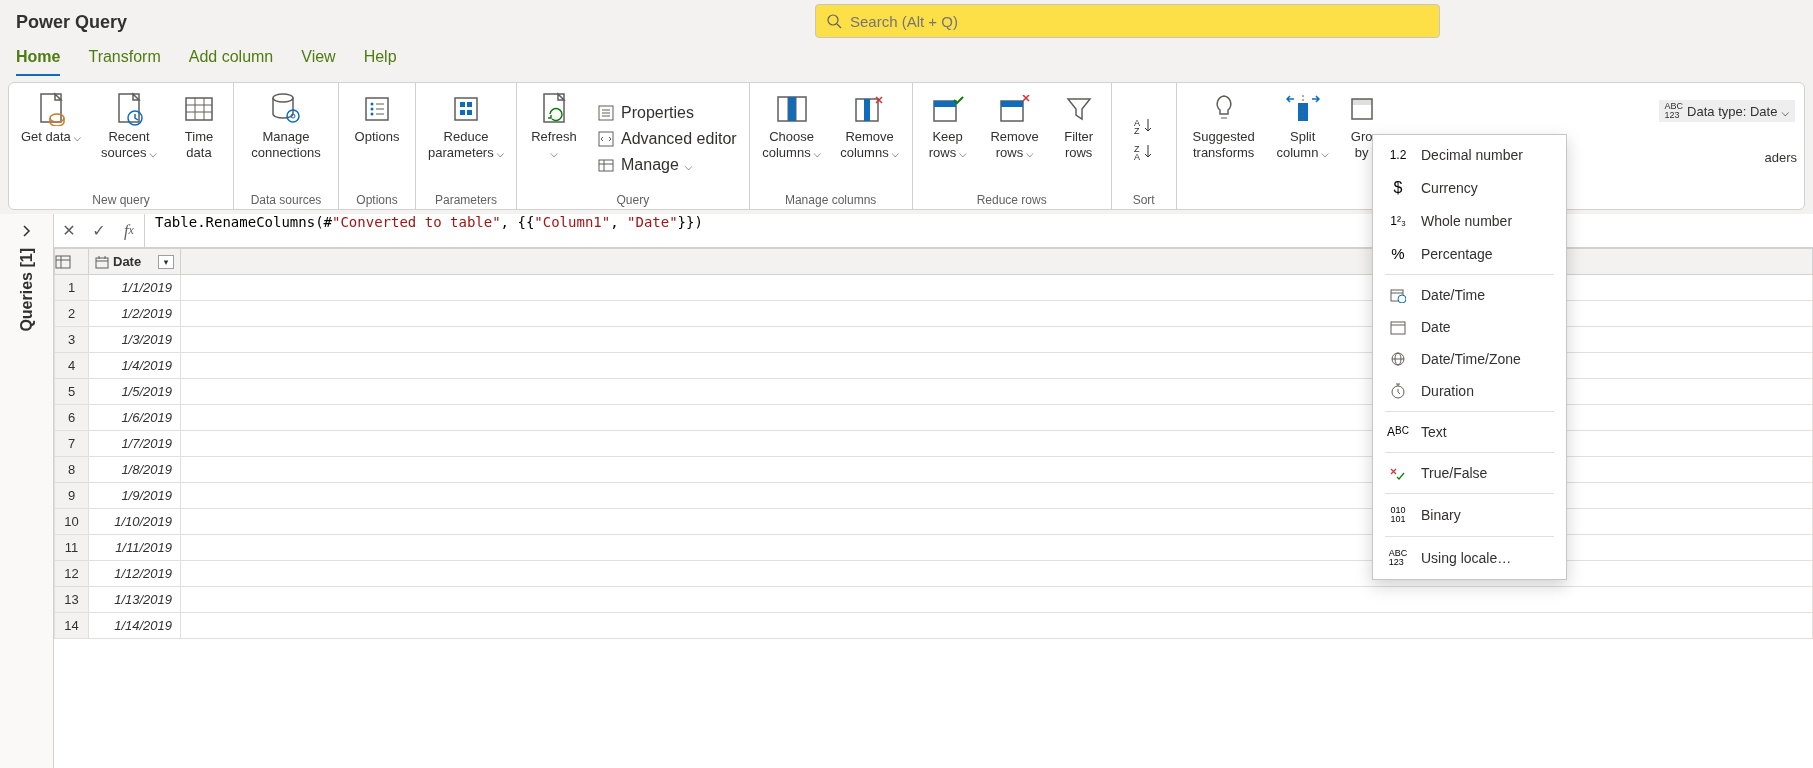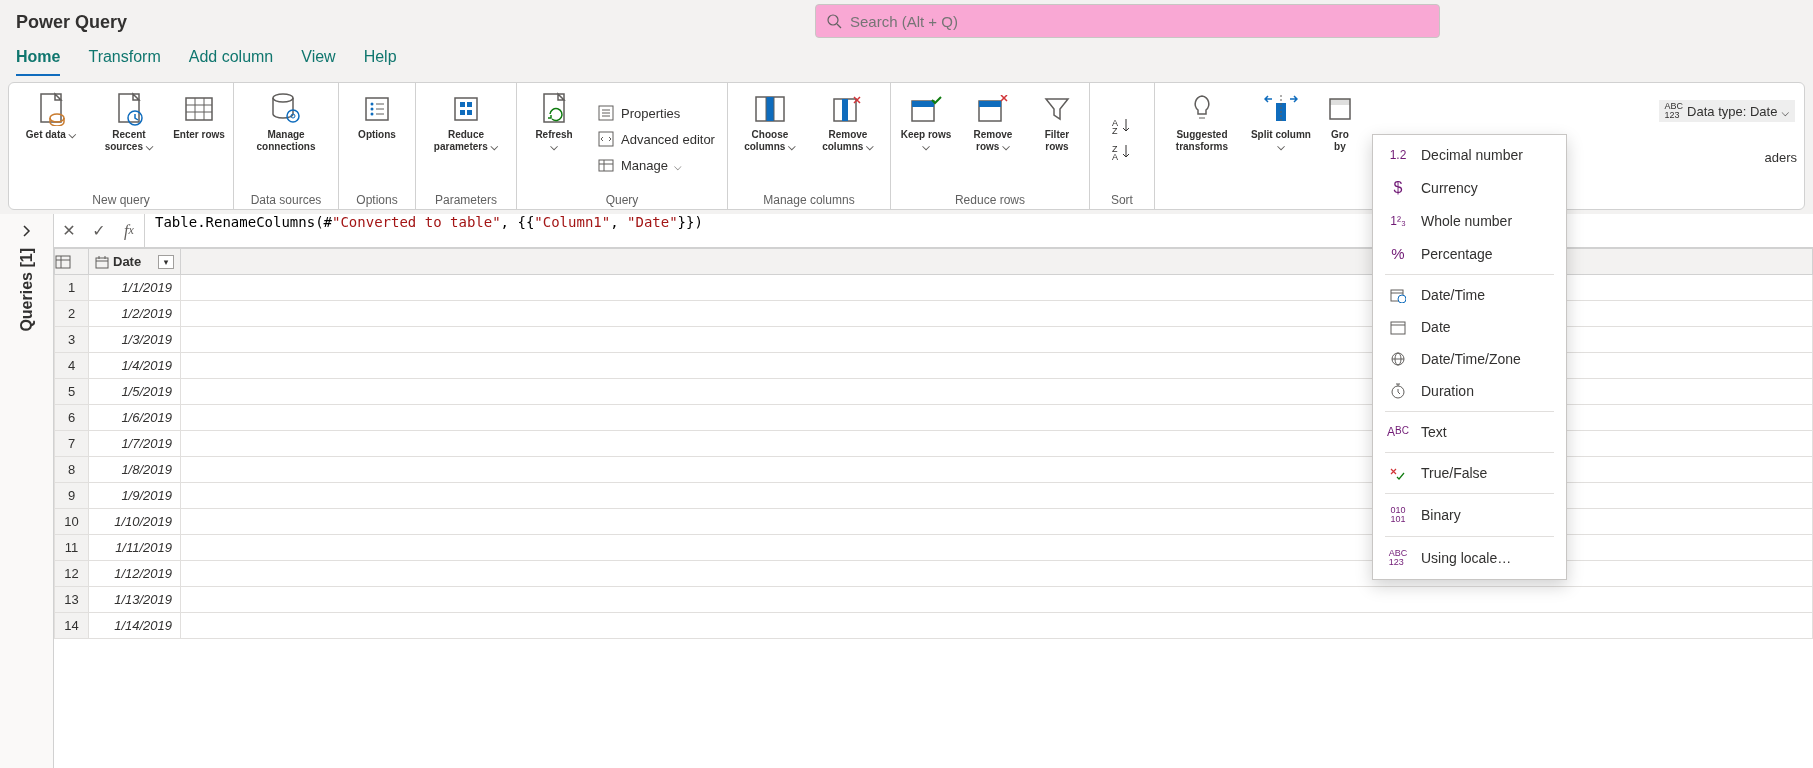--- a/index.html
+++ b/index.html
@@ -28,40 +28,40 @@
   top: 4px;
   width: 625px;
 }
 .search-box {
   display: flex;
   align-items: center;
   width: 100%;
   height: 34px;
   border: 1px solid #c8c6c4;
   border-radius: 4px;
-  background: #f9a8d4;
+  background: #fde047;
   padding: 0 10px;
 }
 .search-box svg { margin-right: 8px; flex: none; }
 .search-box input {
   border: none; outline: none; flex: 1;
   font-size: 15px; color: #616161; background: transparent;
 }
 
 
 .tabs {
   display: flex;
   gap: 28px;
   padding: 8px 16px 0;
 }
 .tab {
   font-size: 16px;
   padding-bottom: 8px;
   cursor: pointer;
-  color: #0f766e;
+  color: #4d7c0f;
 }
 .tab.active {
   font-weight: 600;
   border-bottom: 2px solid #0f6cbd;
 }
 
 
 .ribbon {
   margin: 6px 8px 0;
   background: #fff;
@@ -91,26 +91,26 @@
 .big-btn {
   display: flex;
   flex-direction: column;
   align-items: center;
   width: 72px;
   padding: 4px 2px;
   cursor: pointer;
   text-align: center;
 }
 .big-btn .icon { height: 36px; display:flex; align-items:center; justify-content:center; }
-.big-btn .lbl { font-size: 10px; line-height: 1.2; margin-top: 2px; font-weight: bold; }
+.big-btn .lbl { font-size: 13px; line-height: 1.2; margin-top: 2px; }
 .big-btn .caret::after { content: " ⌵"; font-size: 10px; color:#605e5c; }
 .small-stack { display:flex; flex-direction:column; gap:2px; justify-content:center; }
 .small-btn {
   display:flex; align-items:center; gap:6px;
-  padding: 3px 6px; cursor:pointer; font-size:13px;
+  padding: 3px 6px; cursor:pointer; font-size:16px;
   white-space: nowrap;
 }
 .small-btn .caret::after { content:" ⌵"; font-size:10px; color:#605e5c; }
 .data-type-btn {
   display:flex; align-items:center; gap:4px;
   background:#eee; padding:2px 6px;
   font-size:13px; cursor:pointer;
   margin-top: 4px;
   margin-left: 4px;
 }
@@ -199,21 +199,21 @@
   padding:4px 0;
   z-index:50;
 }
 .dropdown .item {
   display:flex; align-items:center; gap:12px;
   padding:8px 14px;
   cursor:pointer; font-size:14px;
 }
 .dropdown .sep { height:1px; background:#e1dfdd; margin:4px 12px; }
 .type-icon {
-  width:22px; display:flex; justify-content:center; color:#701a75;
+  width:22px; display:flex; justify-content:center; color:#000000;
   font-size:12px; font-family: "Segoe UI", sans-serif;
 }
 
 .overflow-label {
   position:absolute; top:150px; right:16px; font-size:13px; color:#323130;
 }
 
 svg { display:block; }
 </style>
 </head>
@@ -269,21 +269,21 @@
       <div class="big-btn" style="width:56px">
         <div class="icon">
             <svg width="30" height="30">
               <rect x="2" y="4" width="26" height="22" fill="none" stroke="#605e5c" stroke-width="1.5"></rect>
               <line x1="2" y1="11" x2="28" y2="11" stroke="#605e5c"></line>
               <line x1="2" y1="18" x2="28" y2="18" stroke="#605e5c"></line>
               <line x1="11" y1="4" x2="11" y2="26" stroke="#605e5c"></line>
               <line x1="20" y1="4" x2="20" y2="26" stroke="#605e5c"></line>
             </svg>
           </div>
-        <div class="lbl">Enter rows</div>
+        <div class="lbl">Time data</div>
       </div>
     </div>
     <div class="group-label">New query</div>
   </div>
 
   <div class="group">
     <div class="group-body">
       <div class="big-btn" style="width:92px">
         <div class="icon">
             <svg width="34" height="34">

